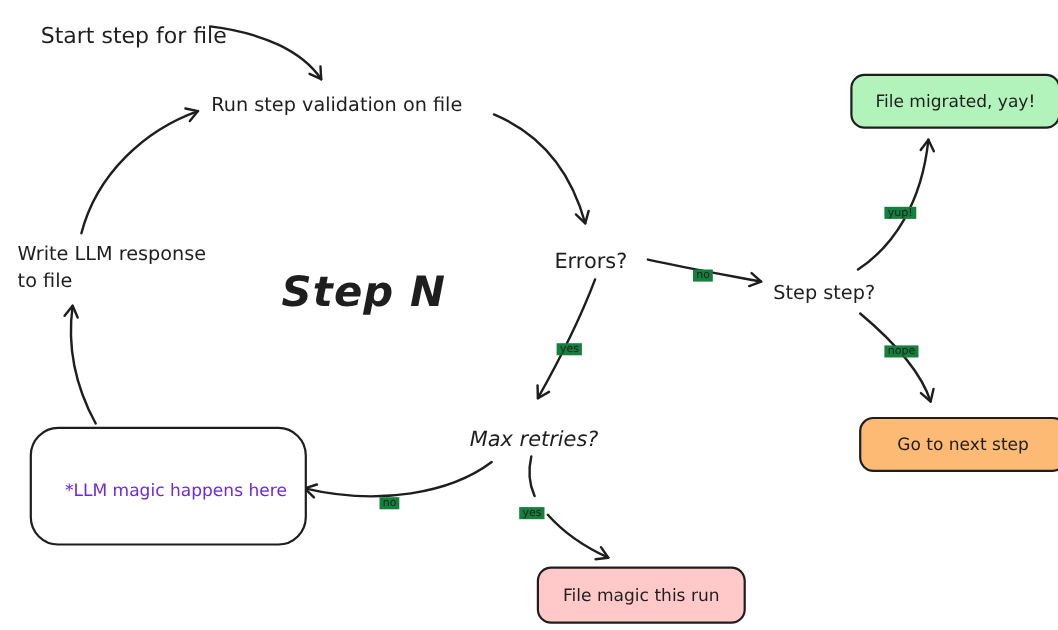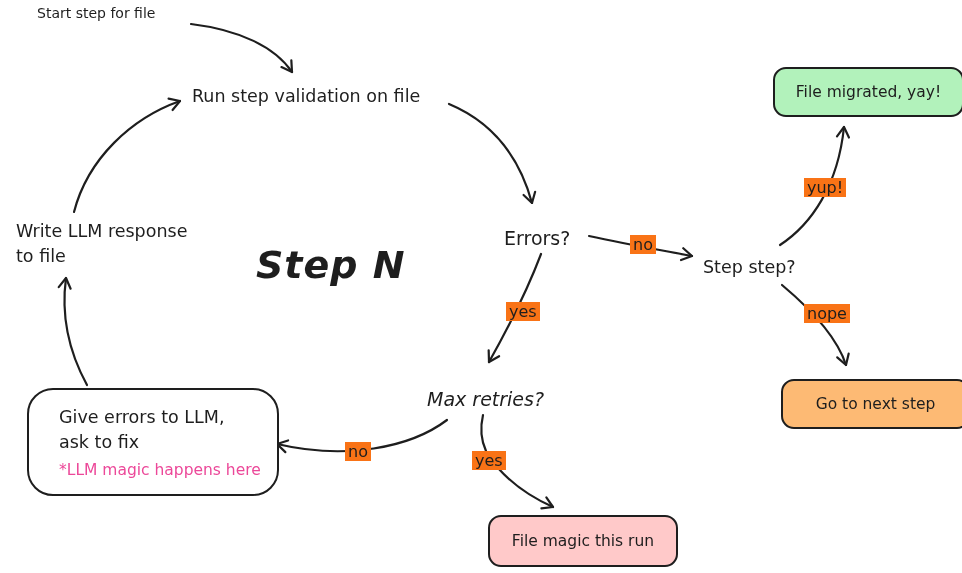--- a/index.html
+++ b/index.html
@@ -8,39 +8,39 @@
     background:#ffffff;
     font-family:"DejaVu Sans", sans-serif;
     color:#1e1e1e;
   }
   .layer{position:absolute;left:0;top:0;width:962px;height:573px;}
   svg.layer{pointer-events:none;}
   .txt{position:absolute;white-space:pre-line;line-height:1.45;}
   .node-label{font-size:17px;font-weight:500;}
   .q-label{font-size:19px;font-weight:500;}
   .edge-label{
-    position:absolute;font-size:16px;background:#f97316;padding:0 3px;
+    position:absolute;font-size:10px;background:#15803d;padding:0 3px;margin-top:10px;
   }
   .box{
     position:absolute;border:2.3px solid #1e1e1e;border-radius:13px;
     display:flex;align-items:center;justify-content:center;
     font-size:15.5px;
     margin-left:13px;
   }
   .box.migrated{left:760px;top:67px;width:187px;height:46px;background:#b2f2bb;}
   .box.next{left:768px;top:379px;width:185px;height:46px;background:#fdba74;}
   .box.fails{left:475px;top:515px;width:186px;height:48px;background:#ffc9c9;}
   .box.give{
     left:14px;top:388px;width:252px;height:108px;background:#ffffff;
     border-radius:26px;flex-direction:column;align-items:flex-start;
     justify-content:center;padding-left:30px;box-sizing:border-box;
   }
   .give-main{font-size:17.5px;white-space:pre-line;line-height:1.42;}
-  .give-note{font-size:15.5px;color:#ec4899;margin-top:7px;}
-  #start-label{left:37px;top:3px;font-size:14px;}
+  .give-note{font-size:15.5px;color:#6d28d9;margin-top:7px;}
+  #start-label{left:37px;top:18px;font-size:20px;}
   #run-label{left:192px;top:84px;font-size:17.5px;}
   #write-label{left:16px;top:219px;font-size:17.5px;}
   #errors-label{left:504px;top:225px;}
   #last-label{left:703px;top:255px;font-size:17.5px;}
   #max-label{left:427px;top:386px;font-style:italic;}
   #step-n{
     left:256px;top:238px;font-size:38px;font-weight:bold;font-style:italic;
     letter-spacing:1px;
   }
   #lbl-no-last{left:630px;top:235px;}
@@ -101,16 +101,14 @@
 
 <div class="box next">
   <span>Go to next step</span>
 </div>
 
 <div class="box fails">
   <span>File magic this run</span>
 </div>
 
 <div class="box give">
-  <span class="give-main">Give errors to LLM,
-ask to fix</span>
   <span class="give-note">*LLM magic happens here</span>
 </div>
 
 </body></html>

